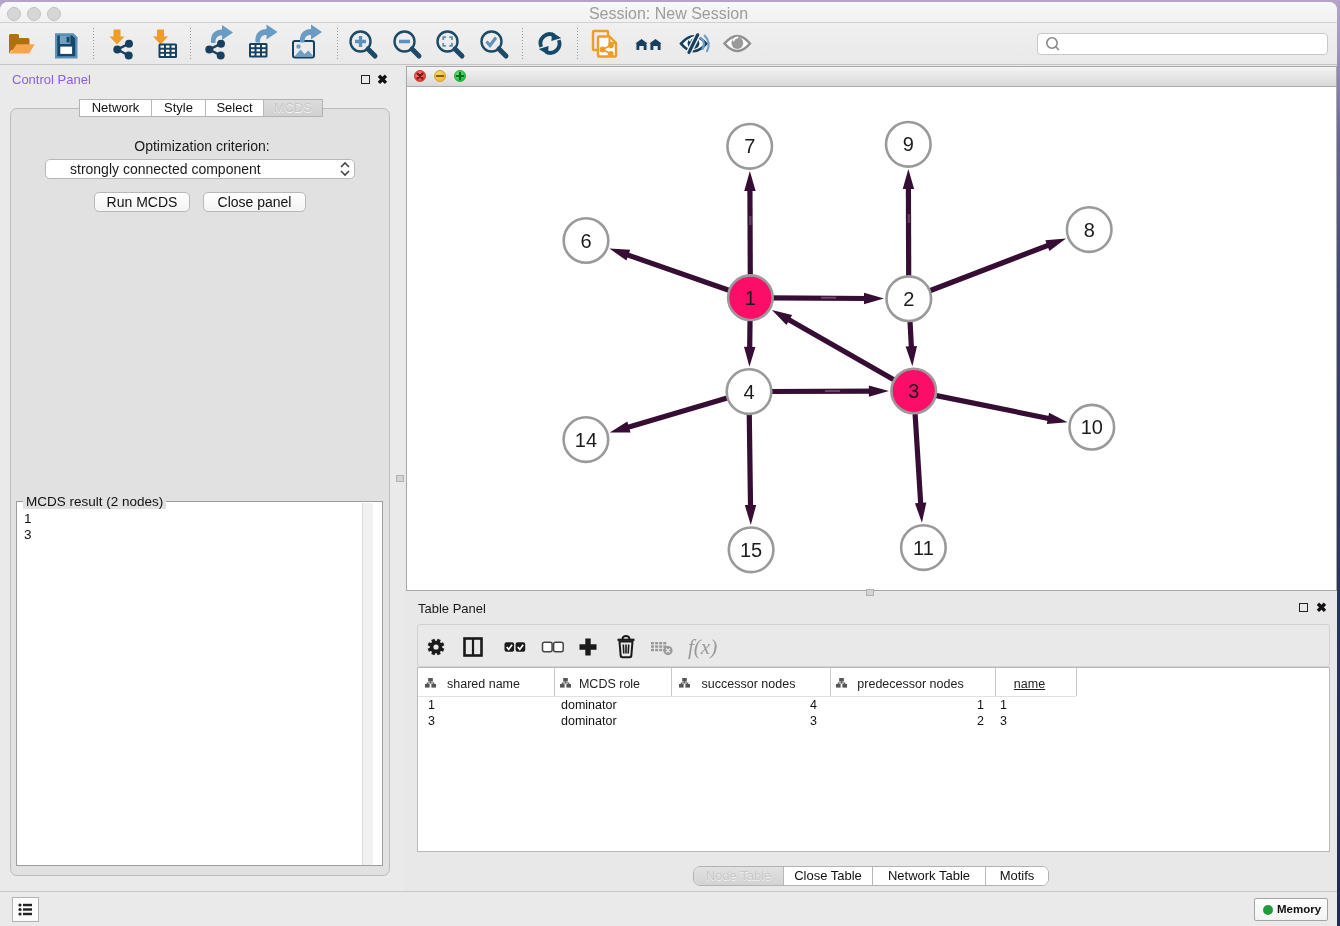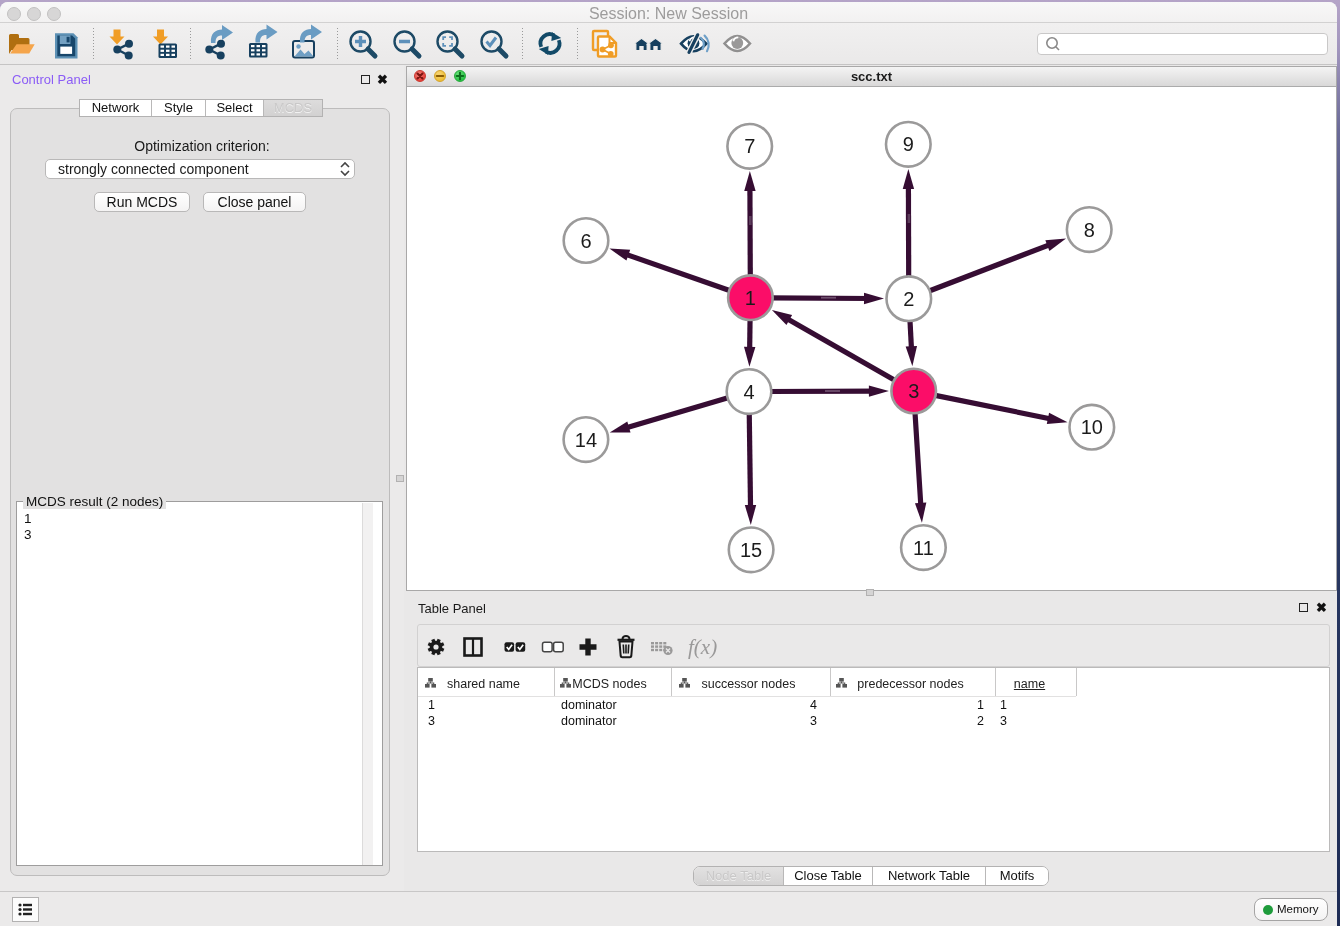--- a/index.html
+++ b/index.html
@@ -41,34 +41,34 @@
   #cp-tabs { position:absolute; left:79px; top:34px; height:18px; display:flex;
      border:1px solid #b3b2b2; border-radius:0; overflow:hidden; background:#fff; }
   .cptab { font-size:13px; color:#111; text-align:center; line-height:16px; background:#fff; border-right:1px solid #b9b8b8; }
   .cptab:last-child { border-right:none; }
   .cptab.sel { background:linear-gradient(#dddcdc,#d2d1d1); color:#c9c8c8; text-shadow:0 1px 0 #f2f2f2; }
   #cp-pane { position:absolute; left:10px; top:43px; width:380px; height:768px;
      background:#e2e1e1; border:1px solid #bdbcbc; border-radius:7px; }
   #opt-label { position:absolute; left:0; top:73px; width:404px; text-align:center; font-size:14px; color:#1a1a1a; }
   #dropdown { position:absolute; left:45px; top:94px; width:310px; height:20px;
      background:#fff; border:1px solid #b9b8b8; border-radius:5px; font-size:14px; color:#1a1a1a;
-     line-height:18px; padding-left:12px; }
+     line-height:18px; padding-left:24px; }
   .btn { position:absolute; height:20px; background:linear-gradient(#ffffff,#f4f3f3);
      border:1px solid #b9b8b8; border-radius:5px; font-size:14px; color:#111; text-align:center; line-height:18px; }
   #fieldset { position:absolute; left:16px; top:436px; width:367px; height:365px;
      border:1px solid #9e9d9d; background:#fff; }
   #fs-legend { position:absolute; left:6px; top:-8px; background:#e2e1e1; padding:0 3px; font-size:13.5px; color:#111; }
   #fs-scroll { position:absolute; right:9px; top:1px; width:11px; height:362px; background:#f2f1f1; border-left:1px solid #dcdbdb; }
   .fs-line { position:absolute; left:7px; font-size:13.5px; color:#111; }
 
   
   #statusbar { position:absolute; left:0; top:826px; width:100%; height:35px; background:#ebeaea; border-top:1px solid #c8c7c7; }
   #listbtn { position:absolute; left:12px; top:5px; width:27px; height:25px; background:#fcfcfc; border:1px solid #b3b2b2; }
   #membtn { position:absolute; left:1254px; top:6px; width:74px; height:23px;
-     background:linear-gradient(#fefefe,#f4f3f3); border:1px solid #a5a4a4; border-radius:8px; }
+     background:linear-gradient(#fefefe,#f4f3f3); border:1px solid #a5a4a4; border-radius:2px;font-weight:bold; }
   #membtn .dot { position:absolute; left:8px; top:6px; width:10px; height:10px; border-radius:50%; background:#1e9b3b; }
   #membtn .txt { position:absolute; left:22px; top:4px; font-size:11.5px; color:#111; }
 
   
   #netframe { position:absolute; left:406px; top:1px; width:931px; height:525px;
      background:#fff; border:1px solid #a9a8a8; }
   #nf-title { position:absolute; left:0; top:0; width:100%; height:20px;
      background:linear-gradient(#f4f4f4,#d9d8d8); border-bottom:1px solid #ababab; }
   #nf-name { position:absolute; width:100%; text-align:center; top:2px; font-size:13px; font-weight:bold; color:#1a1a1a; }
   .nftl { position:absolute; top:3px; width:12px; height:12px; border-radius:50%; }
@@ -260,21 +260,20 @@
         <div class="nftl" style="left:27px; background:radial-gradient(circle at 38% 32%, #f6d06a 15%, #eebe35 70%); border:1px solid #d3a32b;">
             <svg width="10" height="10">
               <path d="M1.8,5 L8.2,5" stroke="#8a5d05" stroke-width="2.2" stroke-linecap="round"></path>
             </svg>
           </div>
         <div class="nftl" style="left:47px; background:radial-gradient(circle at 38% 32%, #5fdd71 15%, #27c244 70%); border:1px solid #25a83c;">
             <svg width="10" height="10">
               <path d="M1.8,5 L8.2,5 M5,1.8 L5,8.2" stroke="#0b6f1d" stroke-width="2.2" stroke-linecap="round"></path>
             </svg>
           </div>
-        <div id="nf-name">scc.txt</div>
       </div>
       <svg id="graph" width="929" height="503" style="position:absolute;left:0;top:20px;">
 <defs>
             <marker id="arr" viewBox="0 0 21 13" refX="7.5" refY="6.5" markerWidth="21" markerHeight="13" markerUnits="userSpaceOnUse" orient="auto">
               <path d="M0.5,0.8 L20.5,6.5 L0.5,12.2 Z" fill="#360d33"></path>
             </marker>
           </defs>
 <line x1="343.3" y1="192.4" x2="342.9" y2="97.1" stroke="#360d33" stroke-width="5.2" marker-end="url(#arr)"></line>
 <line x1="326.1" y1="204.7" x2="214.7" y2="165.9" stroke="#360d33" stroke-width="5.2" marker-end="url(#arr)"></line>
 <line x1="361.7" y1="210.8" x2="464.0" y2="211.5" stroke="#360d33" stroke-width="5.2" marker-end="url(#arr)"></line>
@@ -402,21 +401,21 @@
               <path d="M423.5,13.6 v1.5 M420.3,16 v-1 h6.4 v1" fill="none" stroke="#555" stroke-width="1.1"></path>
             </g>
 </svg>
         <div class="th-sep" style="left:136px;"></div>
         <div class="th-sep" style="left:253px;"></div>
         <div class="th-sep" style="left:412px;"></div>
         <div class="th-sep" style="left:577px;"></div>
         <div class="th-sep" style="left:658px;"></div>
         <div style="position:absolute;left:0;top:28px;width:658px;height:1px;background:#e2e1e1;"></div>
         <div class="th-txt" style="left:13px; width:105px; text-align:center;">shared name</div>
-        <div class="th-txt" style="left:139px; width:105px; text-align:center;">MCDS nodes</div>
+        <div class="th-txt" style="left:139px; width:105px; text-align:center;">MCDS role</div>
         <div class="th-txt" style="left:257px; width:147px; text-align:center;">successor nodes</div>
         <div class="th-txt" style="left:416px; width:153px; text-align:center;">predecessor nodes</div>
         <div class="th-txt" style="left:571px; width:81px; text-align:center;text-decoration:underline;">name</div>
         <div class="td-txt" style="left:10px; top:30px;">1</div>
         <div class="td-txt" style="left:143px; top:30px;">dominator</div>
         <div class="td-txt" style="left:380px; top:30px; width:19px; text-align:right;">4</div>
         <div class="td-txt" style="left:547px; top:30px; width:19px; text-align:right;">1</div>
         <div class="td-txt" style="left:582px; top:30px;">1</div>
         <div class="td-txt" style="left:10px; top:46px;">3</div>
         <div class="td-txt" style="left:143px; top:46px;">dominator</div>

